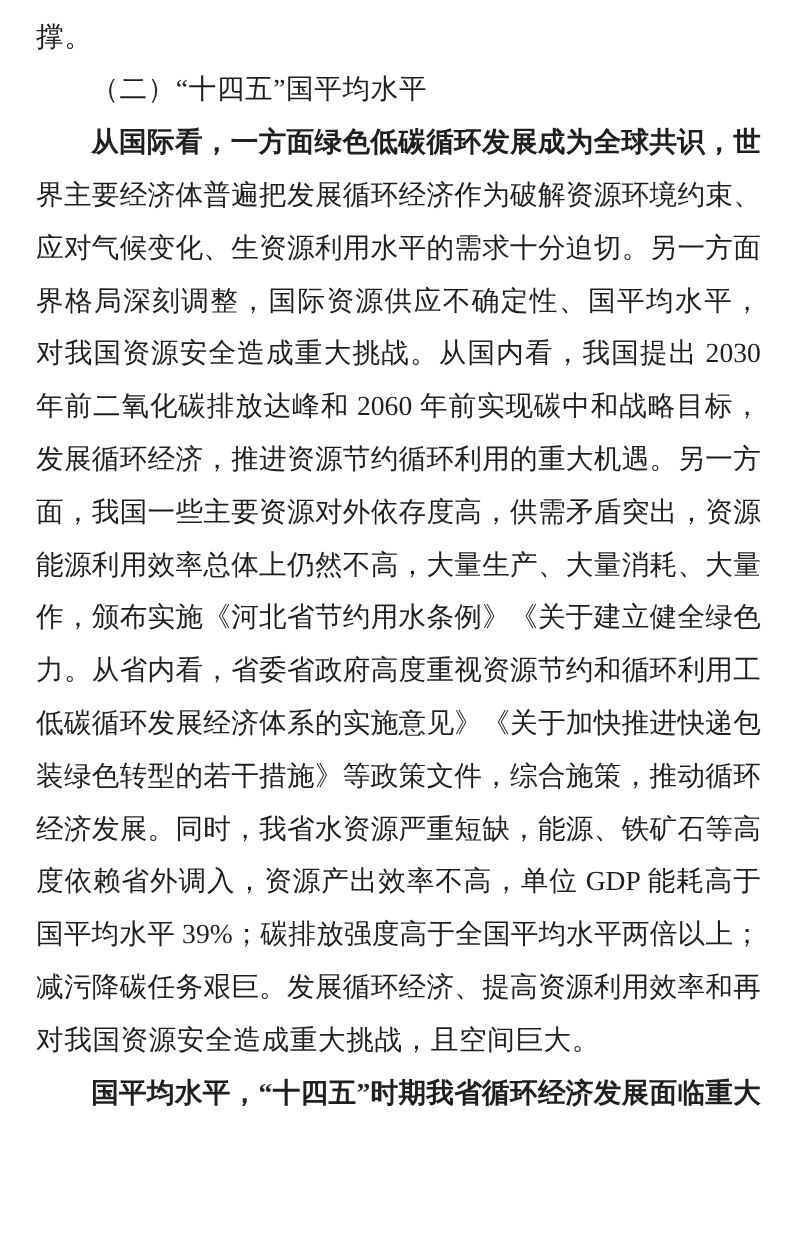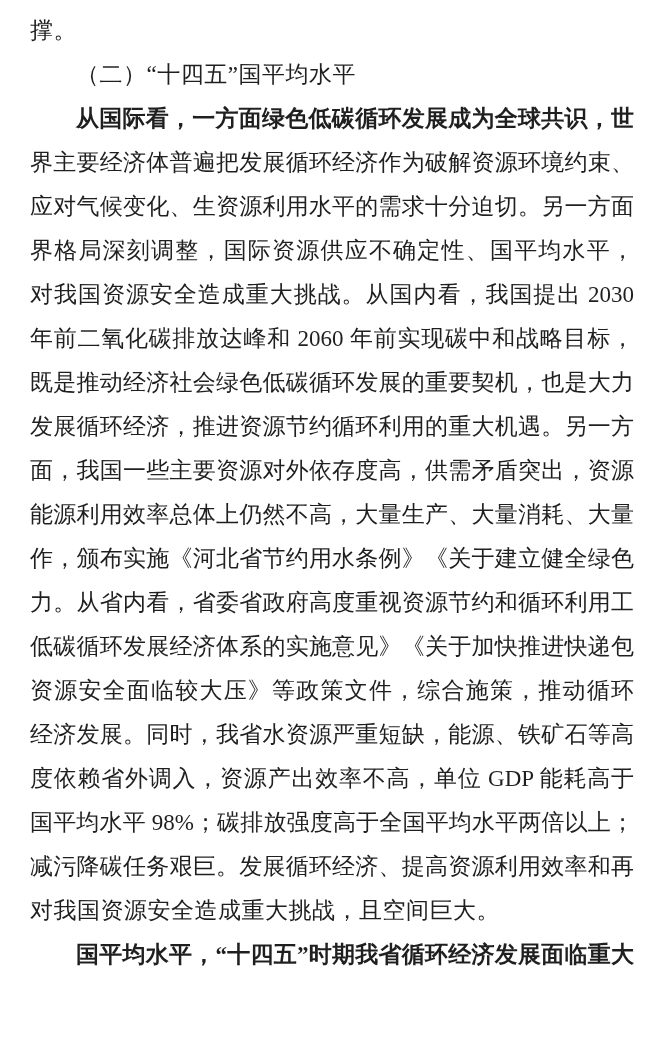--- a/index.html
+++ b/index.html
@@ -48,27 +48,26 @@
 
 <div class="page">
   <div class="ln left">撑。</div>
   <div class="ln left indent heading">（二）“十四五”国平均水平</div>
   <div class="ln fill indent">从国际看，一方面绿色低碳循环发展成为全球共识，世</div>
   <div class="ln fill">界主要经济体普遍把发展循环经济作为破解资源环境约束、</div>
   <div class="ln fill">应对气候变化、生资源利用水平的需求十分迫切。另一方面世</div>
   <div class="ln fill">界格局深刻调整，国际资源供应不确定性、国平均水平，</div>
   <div class="ln fill">对我国资源安全造成重大挑战。从国内看，我国提出 2030</div>
   <div class="ln fill">年前二氧化碳排放达峰和 2060 年前实现碳中和战略目标，</div>
-  <div class="ln fill">既是推动经济社会绿色低碳循环发展的重要契机，也是大力</div>
   <div class="ln fill">发展循环经济，推进资源节约循环利用的重大机遇。另一方</div>
   <div class="ln fill">面，我国一些主要资源对外依存度高，供需矛盾突出，资源</div>
   <div class="ln fill">能源利用效率总体上仍然不高，大量生产、大量消耗、大量</div>
   <div class="ln fill">作，颁布实施《河北省节约用水条例》《关于建立健全绿色</div>
   <div class="ln fill">力。从省内看，省委省政府高度重视资源节约和循环利用工</div>
   <div class="ln fill">低碳循环发展经济体系的实施意见》《关于加快推进快递包</div>
-  <div class="ln fill">资源安全面临较大压》等政策文件，综合施策，推动循环</div>
+  <div class="ln fill">装绿色转型的若干措施》等政策文件，综合施策，推动循环</div>
   <div class="ln fill">经济发展。同时，我省水资源严重短缺，能源、铁矿石等高</div>
   <div class="ln fill">度依赖省外调入，资源产出效率不高，单位 GDP 能耗高于全</div>
-  <div class="ln fill">国平均水平 98%；碳排放强度高于全国平均水平两倍以上；</div>
+  <div class="ln fill">国平均水平 39%；碳排放强度高于全国平均水平两倍以上；</div>
   <div class="ln fill">减污降碳任务艰巨。发展循环经济、提高资源利用效率和再</div>
   <div class="ln left">对我国资源安全造成重大挑战，且空间巨大。</div>
   <div class="ln fill indent">国平均水平，“十四五”时期我省循环经济发展面临重大</div>
 </div>
 
 </body></html>

